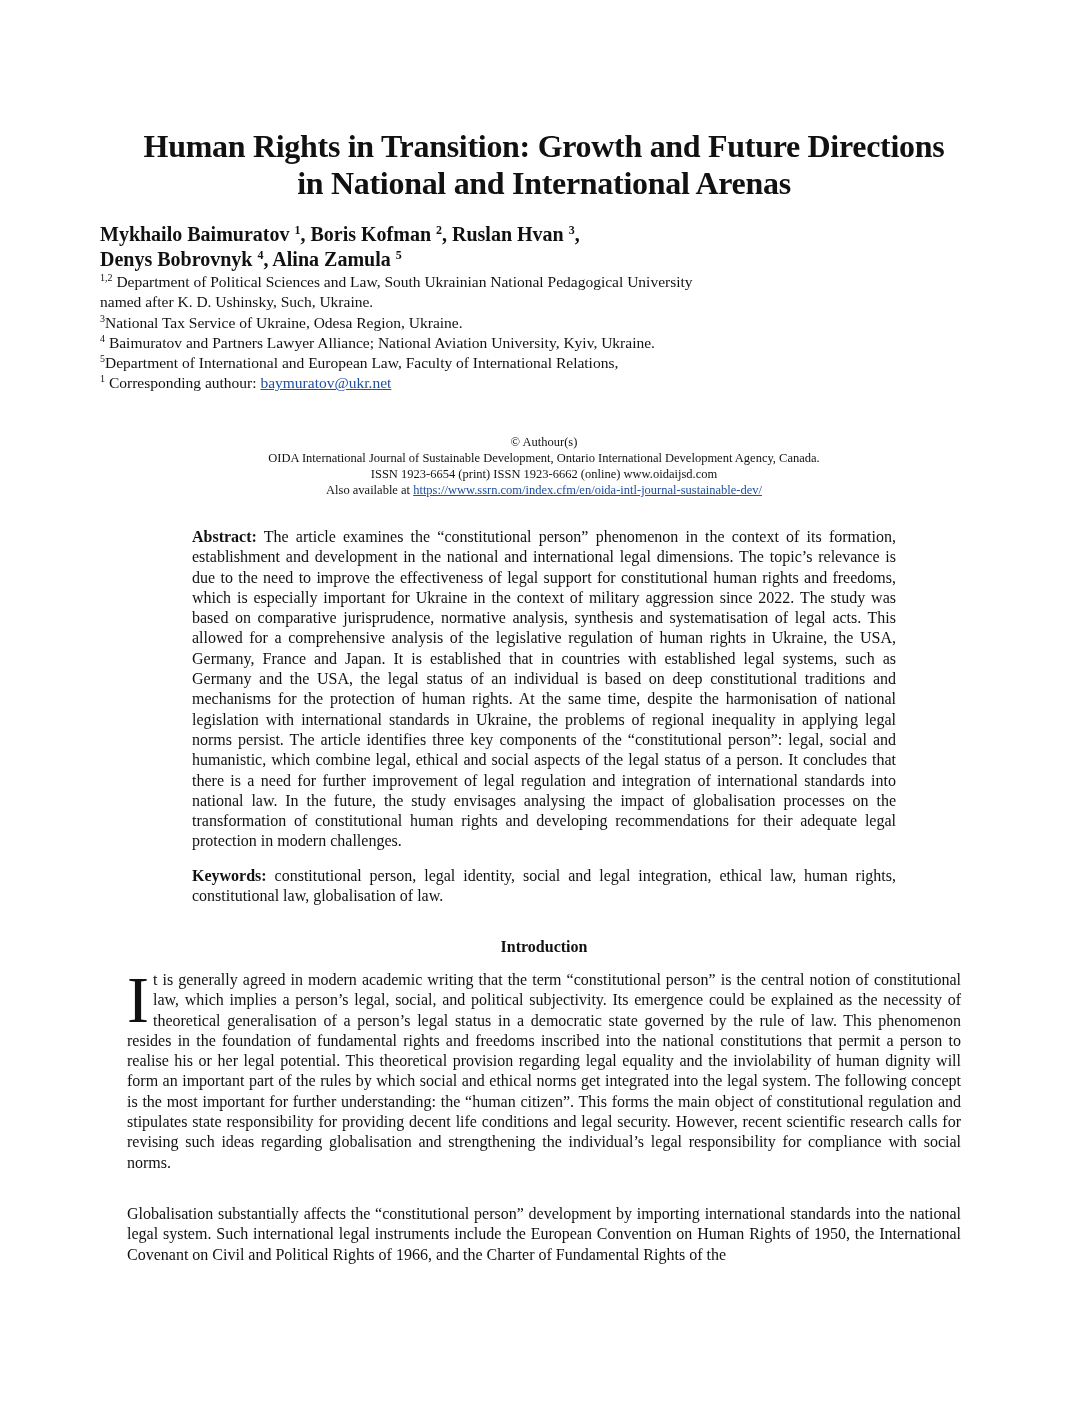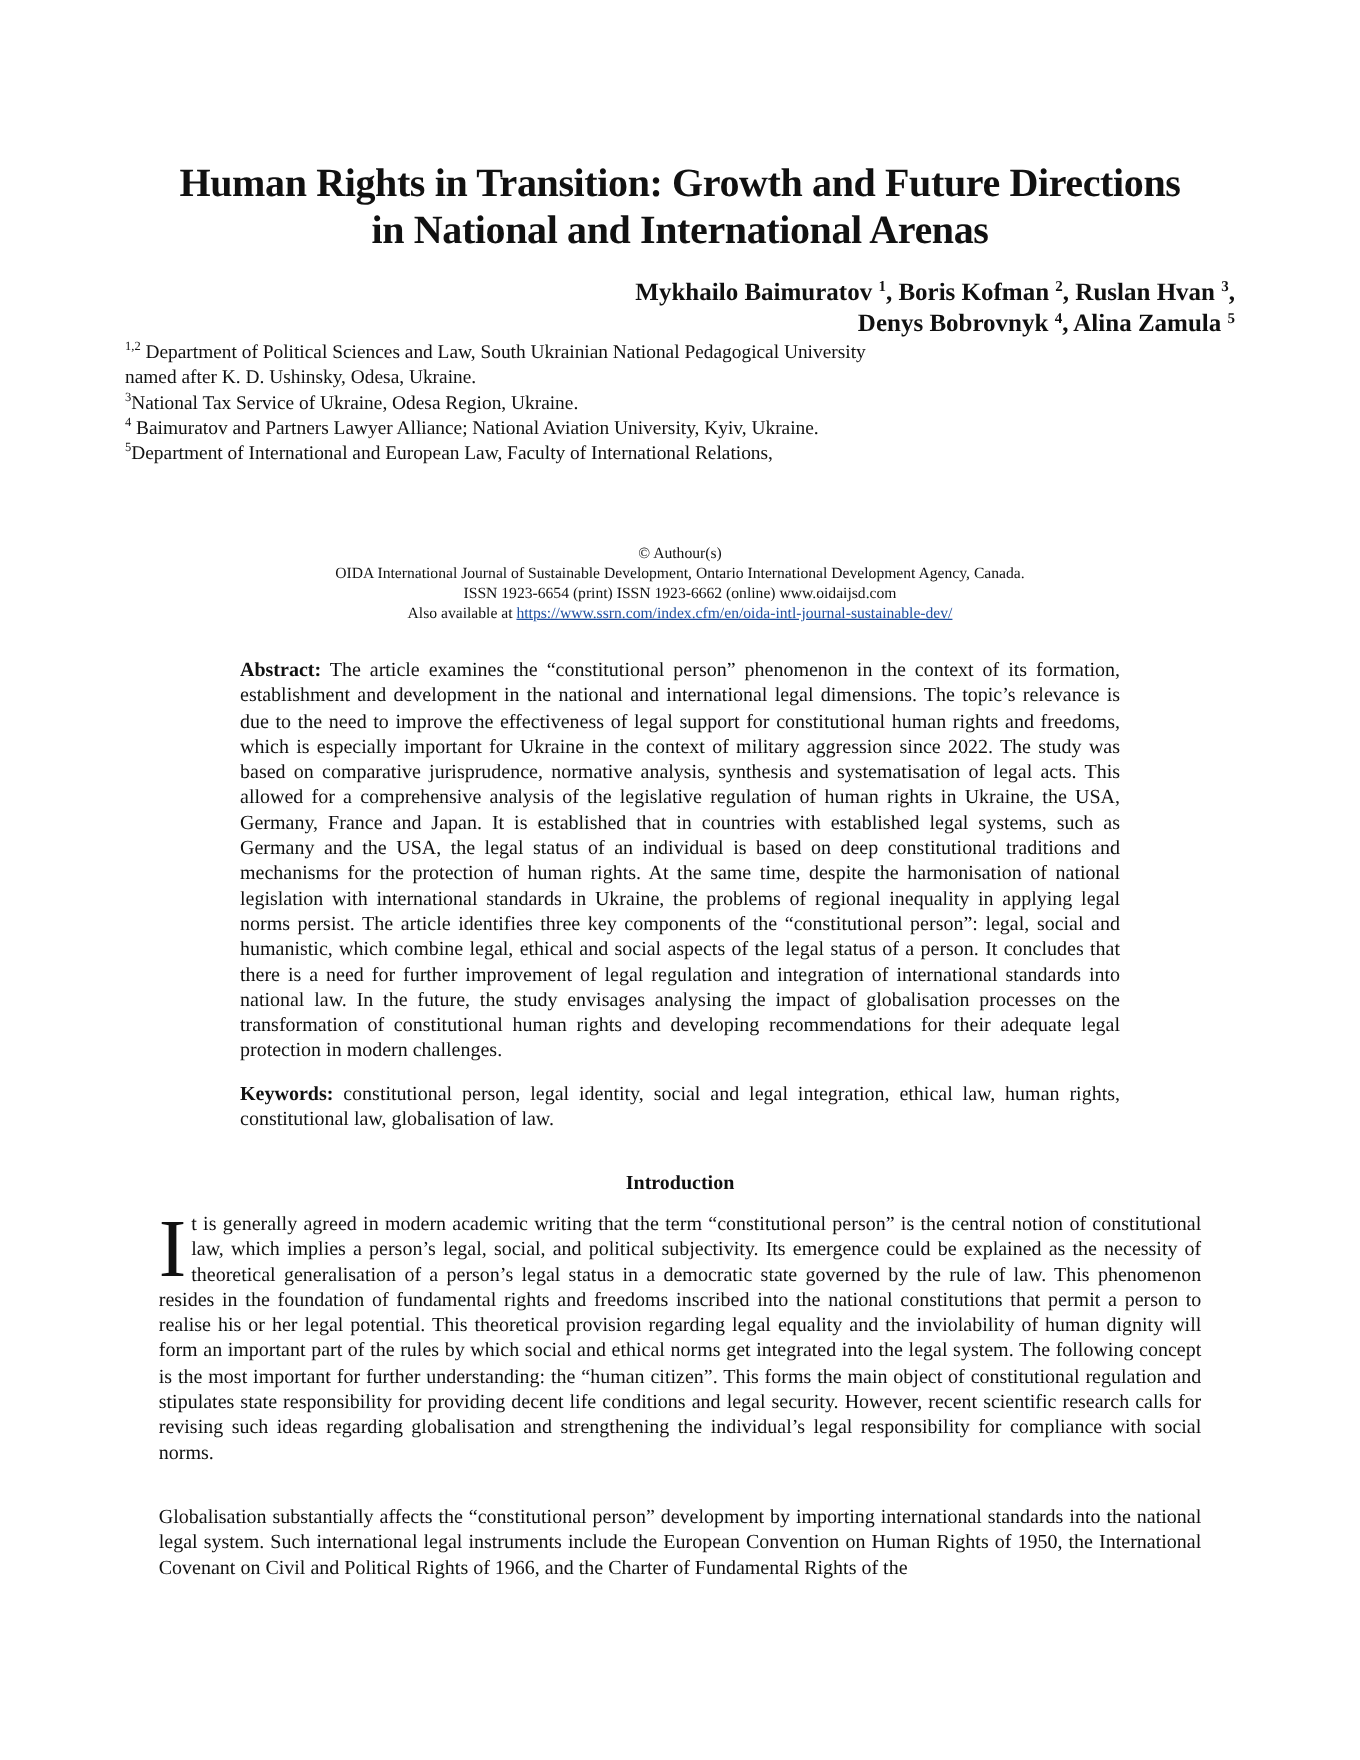--- a/index.html
+++ b/index.html
@@ -31,21 +31,21 @@
       font-size: 32px;
       line-height: 37px;
       letter-spacing: -0.3px;
       margin: 0;
     }
     .authors {
       position: absolute;
       left: 100px;
       width: 888px;
       top: 222px;
-      text-align: right;
+      text-align: left;
       font-weight: bold;
       font-size: 20px;
       line-height: 25px;
     }
     .authors sup { font-size: 12px; vertical-align: 7px; line-height: 0; }
     .affils {
       position: absolute;
       left: 100px;
       width: 888px;
       top: 272px;
@@ -149,24 +149,25 @@
     <div>
       <span>Denys Bobrovnyk</span>
       <sup>4</sup>,
       <span>Alina Zamula</span>
       <sup>5</sup>
     </div>
   </div>
 
   <div class="affils">
     <div><sup>1,2</sup><span> Department of Political Sciences and Law, South Ukrainian National Pedagogical University</span></div>
-    <div><span>named after K. D. Ushinsky, Odesa, Ukraine.</span></div>
+    <div><span>named after K. D. Ushinsky, Such, Ukraine.</span></div>
     <div><sup>3</sup><span>National Tax Service of Ukraine, Odesa Region, Ukraine.</span></div>
     <div><sup>4</sup><span> Baimuratov and Partners Lawyer Alliance; National Aviation University, Kyiv, Ukraine.</span></div>
     <div><sup>5</sup><span>Department of International and European Law, Faculty of International Relations,</span></div>
+    <div><sup>1</sup><span> Corresponding authour: </span><a class="link">baymuratov@ukr.net</a></div>
   </div>
 
   <div class="copyright">
     <div>© Authour(s)</div>
     <div>OIDA International Journal of Sustainable Development, Ontario International Development Agency, Canada.</div>
     <div>ISSN 1923-6654 (print) ISSN 1923-6662 (online) www.oidaijsd.com</div>
     <div><span>Also available at </span><a class="link">https://www.ssrn.com/index.cfm/en/oida-intl-journal-sustainable-dev/</a></div>
   </div>
 
   <div class="abstract">

